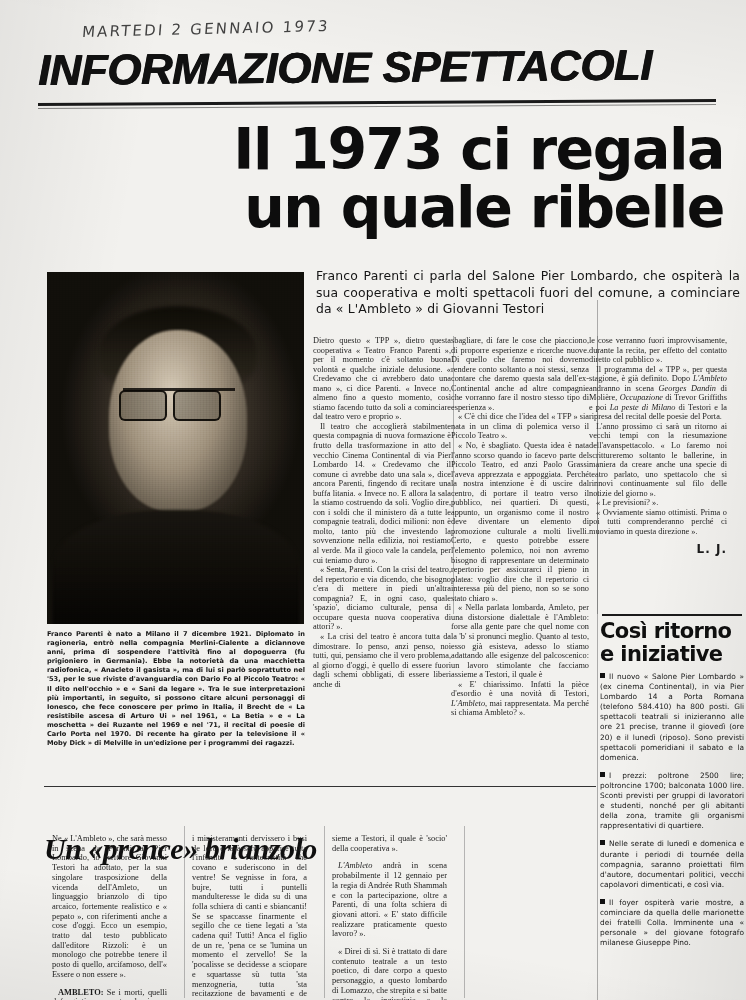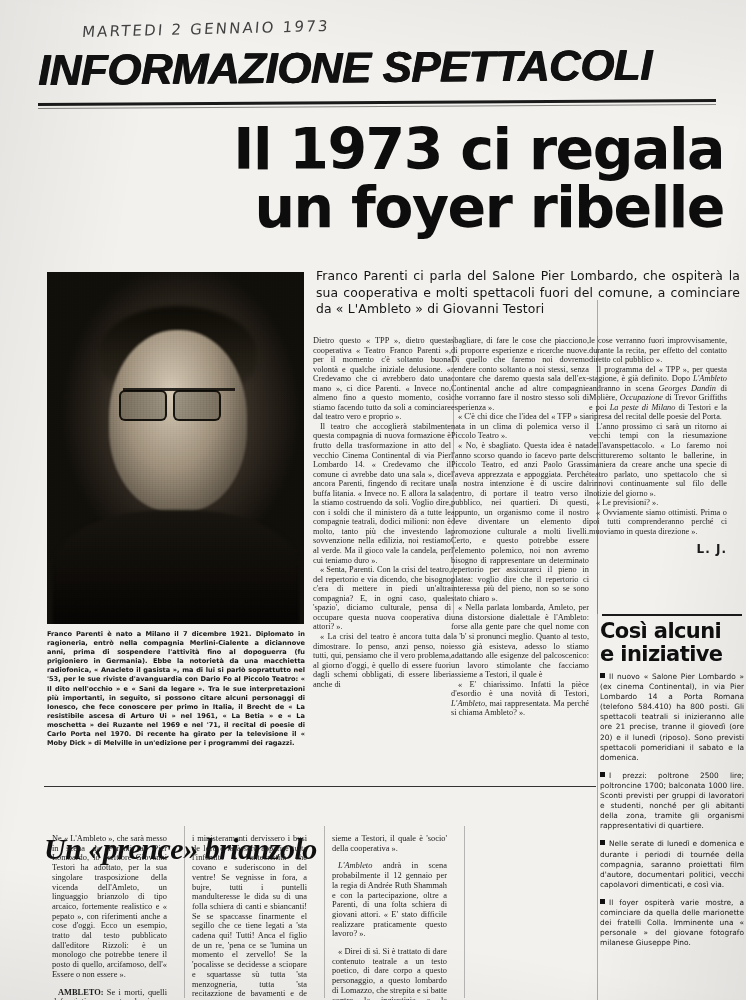--- a/index.html
+++ b/index.html
@@ -326,21 +326,21 @@
   <div class="handdate">MARTEDI  2  GENNAIO  1973</div>
 
   <div class="masthead-wrap">
     <div class="masthead">INFORMAZIONE SPETTACOLI</div>
   </div>
   <div class="masthead-rule"></div>
   <div class="masthead-rule2"></div>
 
   <div class="headline">
     <span class="l1">Il 1973 ci regala</span>
-    <span class="l2">un foyer ribelle</span>
+    <span class="l2">un quale ribelle</span>
   </div>
 
   <div class="standfirst">Franco Parenti ci parla del Salone Pier Lombardo, che ospiterà la sua cooperativa e molti spettacoli fuori del comune, a cominciare da « L'Ambleto » di Giovanni Testori</div>
 
   <div class="photo">
     <div class="hair"></div>
     <div class="face"></div>
     <div class="glasses"></div>
     <div class="glassL"></div>
     <div class="glassR"></div>
@@ -354,39 +354,39 @@
   <div class="col-sep" style="left:597px"></div>
 
   <div class="artcols">
     <div class="artcol">
         <p class="noind">Dietro questo « TPP », dietro questa cooperativa « Teatro Franco Parenti », per il momento c'è soltanto buona volontà e qualche iniziale delusione. « Credevamo che ci avrebbero dato una mano », ci dice Parenti. « Invece no, almeno fino a questo momento, così stiamo facendo tutto da soli a cominciare dal teatro vero e proprio ».</p>
         <p>Il teatro che accoglierà stabilmente questa compagnia di nuova formazione è frutto della trasformazione in atto del vecchio Cinema Continental di via Pier Lombardo 14. « Credevamo che il comune ci avrebbe dato una sala », dice ancora Parenti, fingendo di recitare una buffa litania. « Invece no. E allora la sala la stiamo costruendo da soli. Voglio dire, con i soldi che il ministero dà a tutte le compagnie teatrali, dodici milioni: non è molto, tanto più che investendo la sovvenzione nella edilizia, noi restiamo al verde. Ma il gioco vale la candela, per cui teniamo duro ».</p>
         <p>« Senta, Parenti. Con la crisi del teatro, del repertorio e via dicendo, che bisogno c'era di mettere in piedi un'altra compagnia? E, in ogni caso, quale 'spazio', diciamo culturale, pensa di occupare questa nuova cooperativa di attori? ».</p>
         <p>« La crisi del teatro è ancora tutta da dimostrare. Io penso, anzi penso, noi tutti, qui, pensiamo che il vero problema, al giorno d'oggi, è quello di essere fuori dagli schemi obbligati, di essere liberi anche di</p>
       </div>
     <div class="artcol">
-        <p class="noind">sbagliare, di fare le cose che piacciono, di proporre esperienze e ricerche nuove. Di quello che faremo noi dovremo rendere conto soltanto a noi stessi, senza contare che daremo questa sala dell'ex-Continental anche ad altre compagnie che vorranno fare il nostro stesso soli di esperienza ».</p>
+        <p class="noind">sbagliare, di fare le cose che piacciono, di proporre esperienze e ricerche nuove. Di quello che faremo noi dovremo rendere conto soltanto a noi stessi, senza contare che daremo questa sala dell'ex-Continental anche ad altre compagnie che vorranno fare il nostro stesso tipo di esperienza ».</p>
         <p>« C'è chi dice che l'idea del « TFP » sia nata in un clima di polemica verso il Piccolo Teatro ».</p>
         <p>« No, è sbagliato. Questa idea è nata l'anno scorso quando io facevo parte del Piccolo Teatro, ed anzi Paolo Grassi l'aveva apprezzata e appoggiata. Perché la nostra intenzione è di uscire dal centro, di portare il teatro verso il pubblico, nei quartieri. Di questi, appunto, un organismo come il nostro deve diventare un elemento di promozione culturale a molti livelli. Certo, e questo potrebbe essere l'elemento polemico, noi non avremo bisogno di rappresentare un determinato repertorio per assicurarci il pieno in platea: voglio dire che il repertorio ci interessa più del pieno, non so se sono stato chiaro ».</p>
         <p>« Nella parlata lombarda, Amleto, per una distorsione dialettale è l'Ambleto: forse alla gente pare che quel nome con la 'b' si pronunci meglio. Quanto al testo, esso già esisteva, adesso lo stiamo adattando alle esigenze del palcoscenico: un lavoro stimolante che facciamo assieme a Testori, il quale è</p>
         <p>« E' chiarissimo. Infatti la pièce d'esordio è una novità di Testori, <i>L'Ambleto</i>, mai rappresentata. Ma perché si chiama Ambleto? ».</p>
       </div>
     <div class="artcol">
         <p class="noind">le cose verranno fuori improvvisamente, durante la recita, per effetto del contatto diretto col pubblico ».</p>
         <p>Il programma del « TPP », per questa stagione, è già definito. Dopo <i>L'Ambleto</i> andranno in scena <i>Georges Dandin</i> di Molière, <i>Occupazione</i> di Trevor Griffiths e poi <i>La peste di Milano</i> di Testori e la ripresa del recital delle poesie del Porta.</p>
         <p>L'anno prossimo ci sarà un ritorno ai vecchi tempi con la riesumazione dell'avanspettacolo. « Lo faremo noi scrittureremo soltanto le ballerine, in maniera da creare anche una specie di teatro parlato, uno spettacolo che si rinnovi continuamente sul filo delle notizie del giorno ».</p>
         <p>« Le previsioni? ».</p>
         <p>« Ovviamente siamo ottimisti. Prima o poi tutti comprenderanno perché ci muoviamo in questa direzione ».</p>
       <div class="sign">L. J.</div>
     </div>
   </div>
 
   <div class="side-rule"></div>
   <div class="sidehead">
-    <span>Così alcuni</span><br>
+    <span>Così ritorno</span><br>
     <span>e iniziative</span>
   </div>
   <div class="sidebody">
       <p class="sq">Il nuovo « Salone Pier Lombardo » (ex cinema Continental), in via Pier Lombardo 14 a Porta Romana (telefono 584.410) ha 800 posti. Gli spettacoli teatrali si inizieranno alle ore 21 precise, tranne il giovedì (ore 20) e il lunedì (riposo). Sono previsti spettacoli pomeridiani il sabato e la domenica.</p>
       <p class="sq">I prezzi: poltrone 2500 lire; poltroncine 1700; balconata 1000 lire. Sconti previsti per gruppi di lavoratori e studenti, nonché per gli abitanti della zona, tramite gli organismi rappresentativi di quartiere.</p>
       <p class="sq">Nelle serate di lunedì e domenica e durante i periodi di tournée della compagnia, saranno proiettati film d'autore, documentari politici, vecchi capolavori dimenticati, e così via.</p>
       <p class="sq">Il foyer ospiterà varie mostre, a cominciare da quella delle marionette dei fratelli Colla. Imminente una « personale » del giovane fotografo milanese Giuseppe Pino.</p>
     </div>
 
   <div class="lower-rule"></div>

